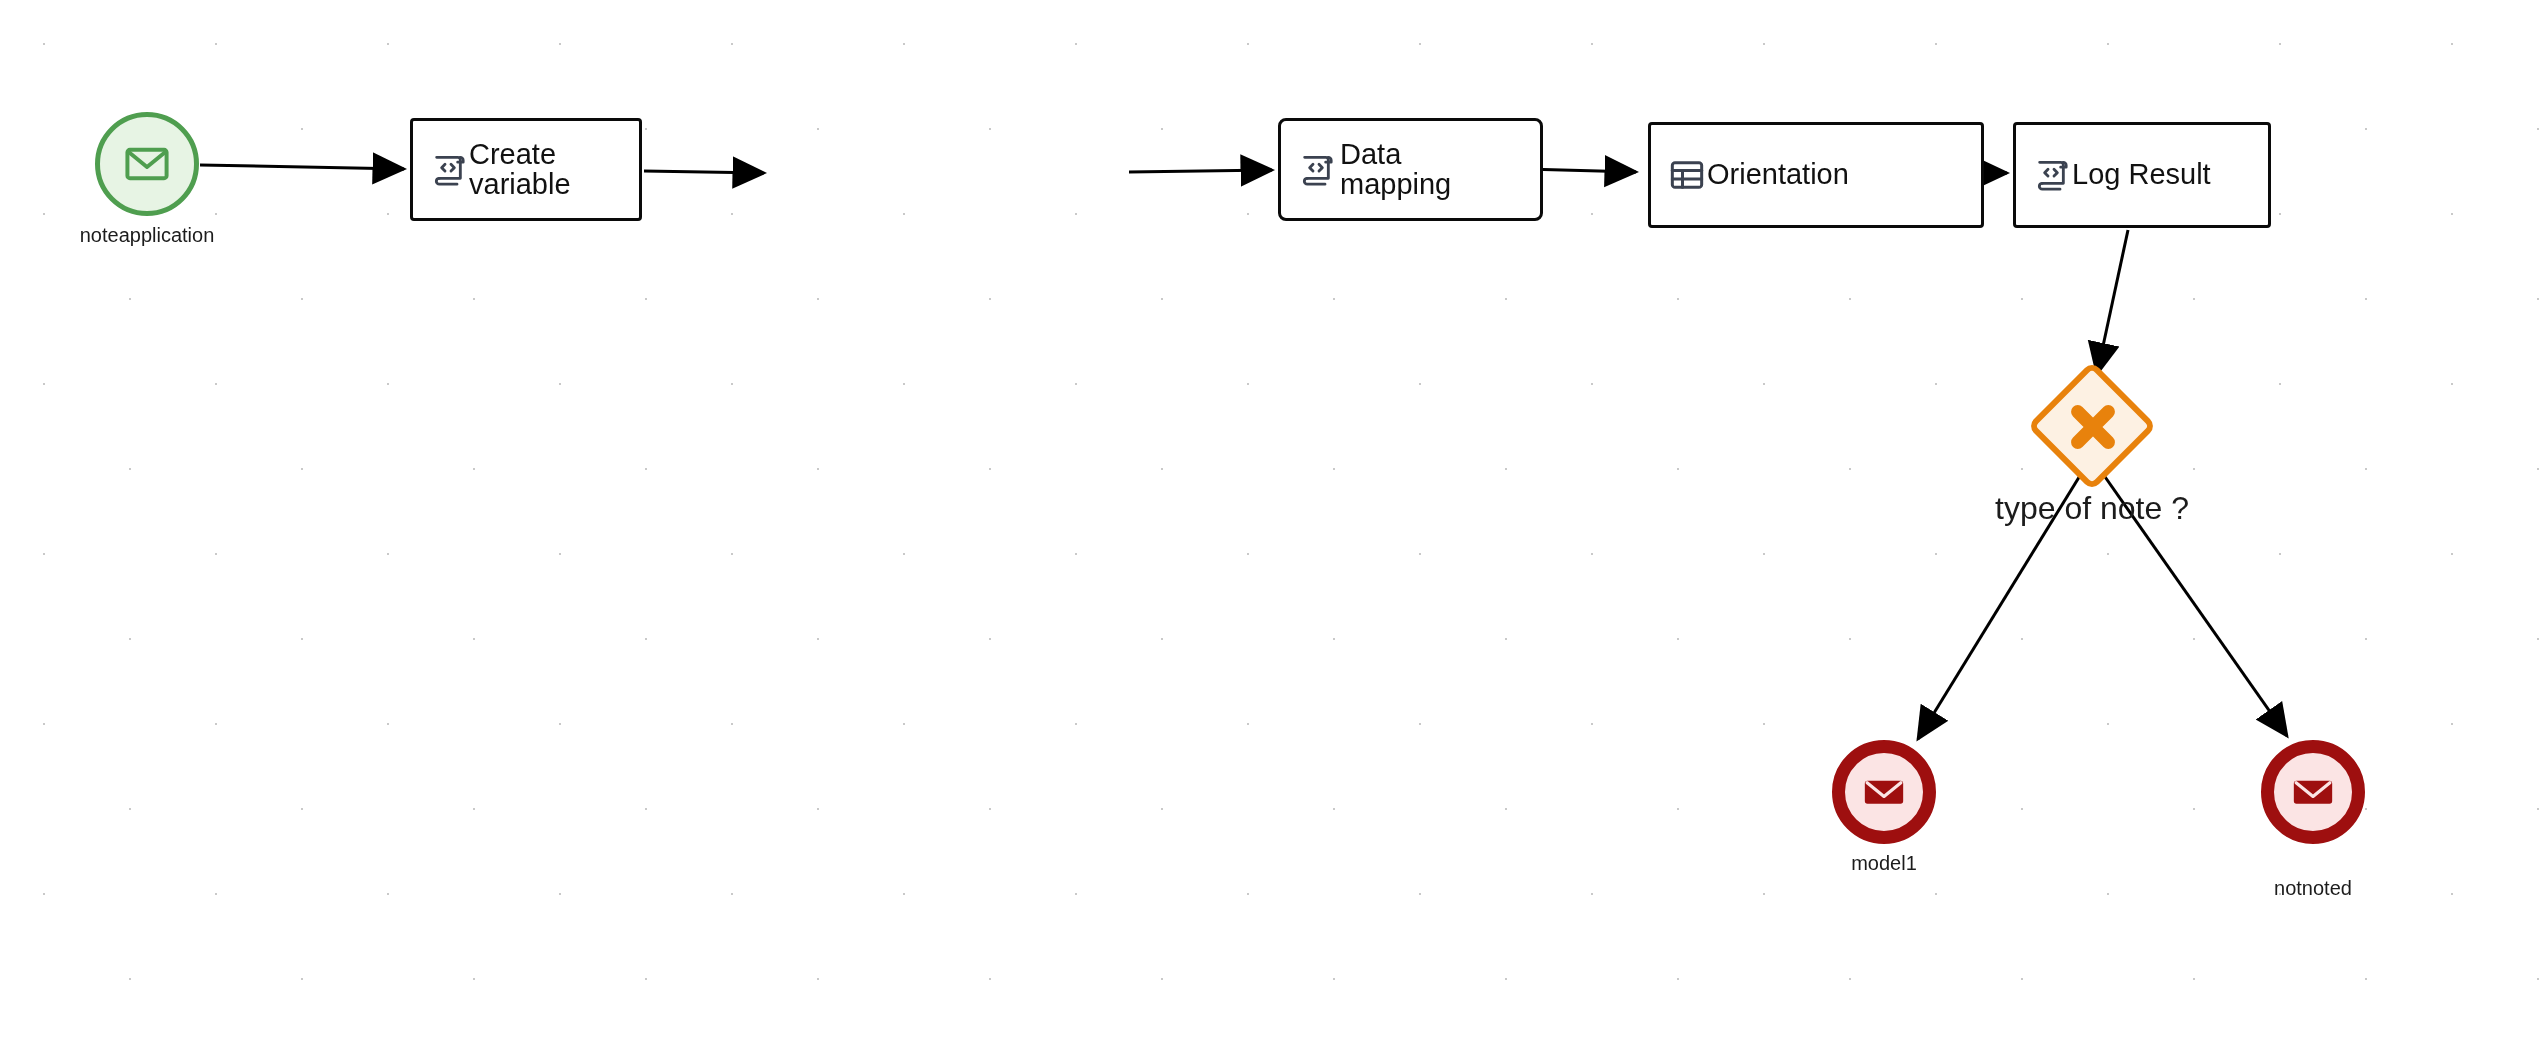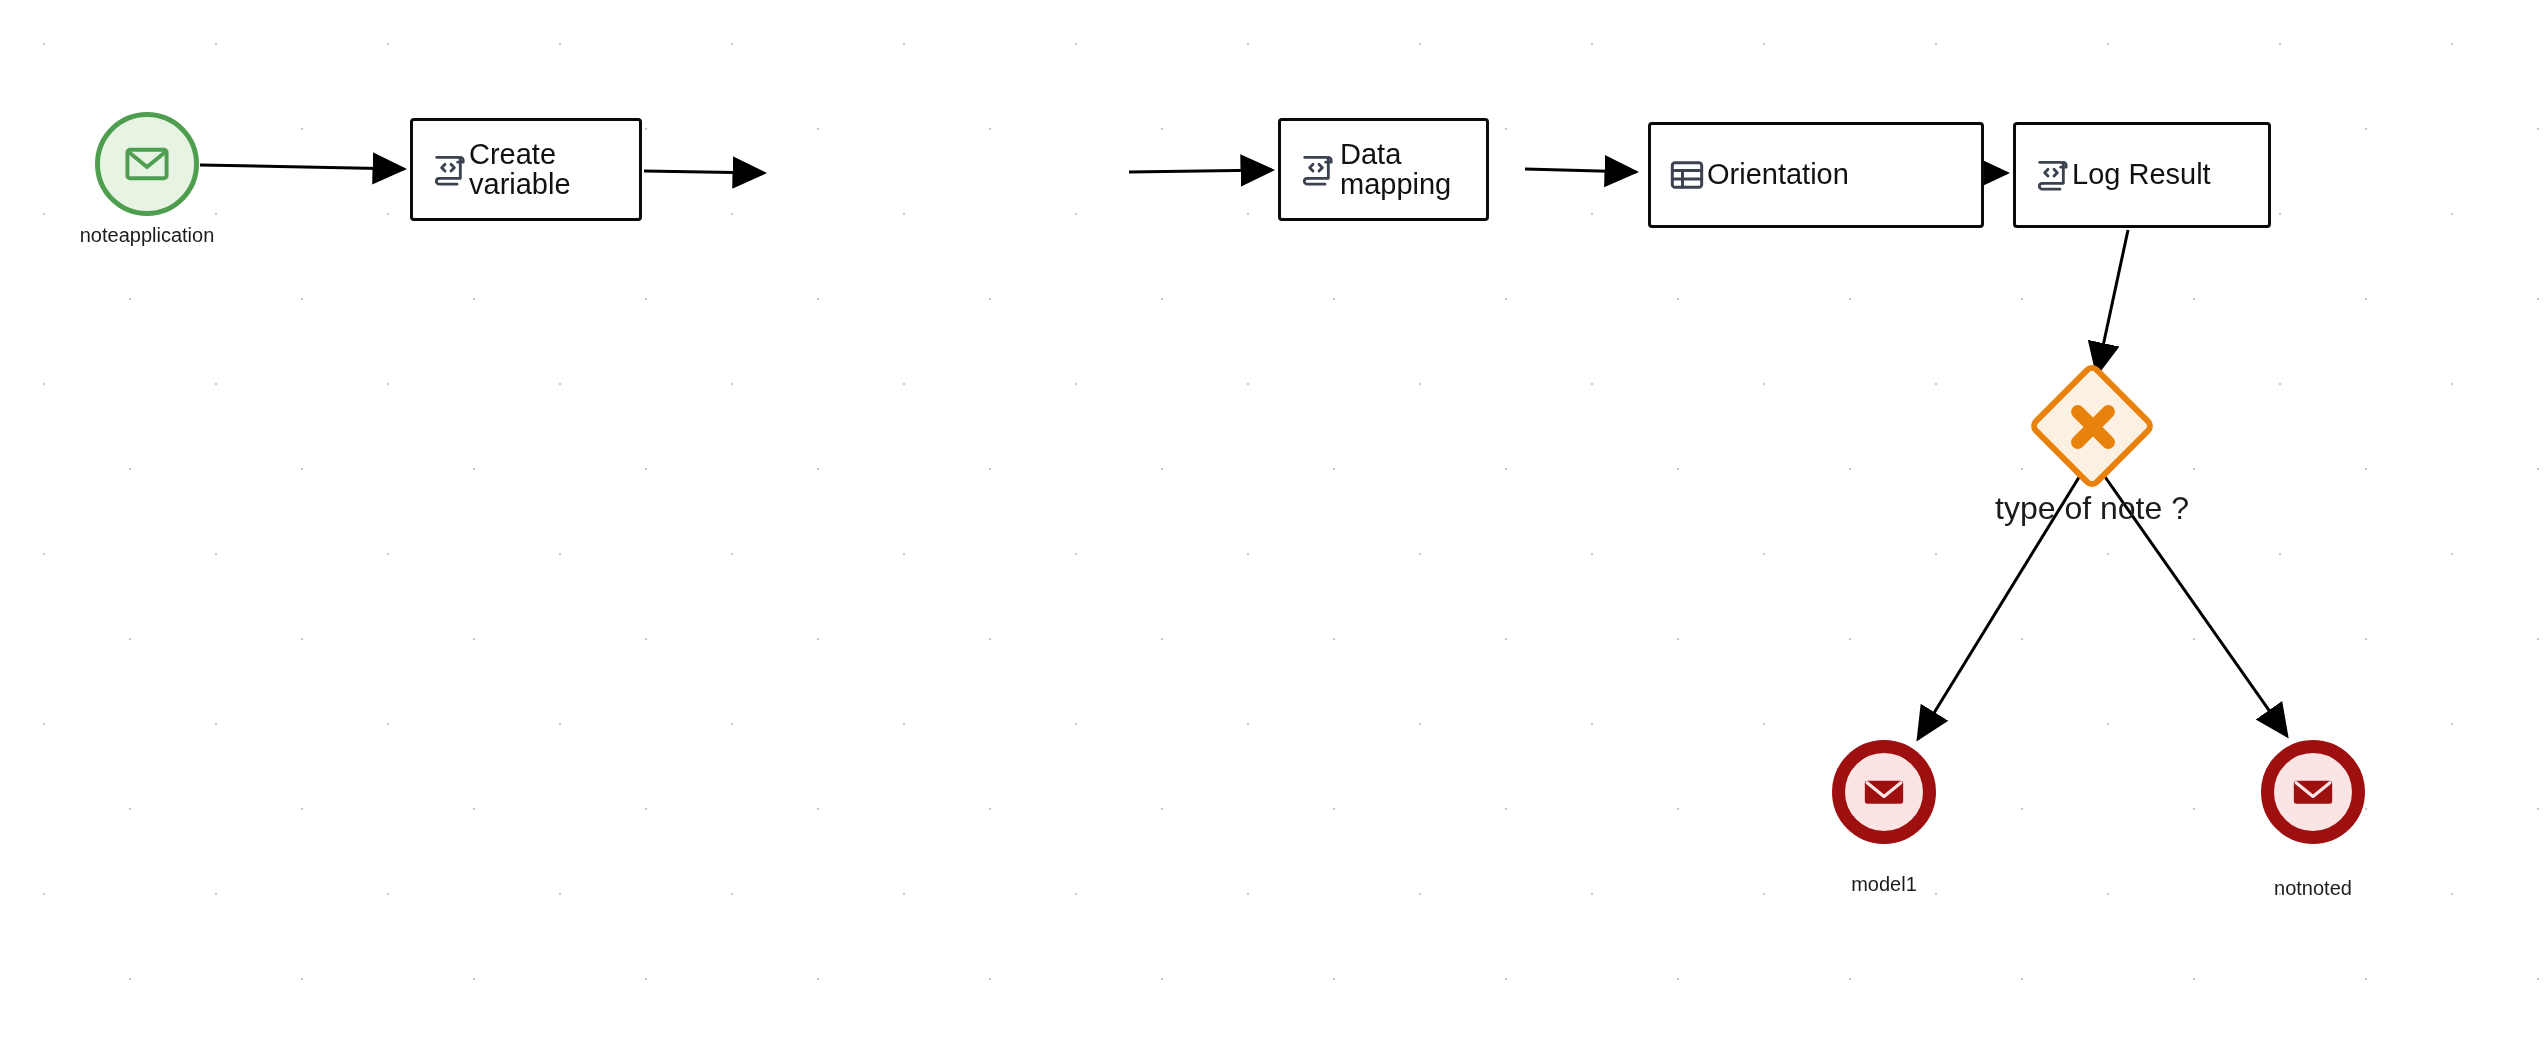--- a/index.html
+++ b/index.html
@@ -162,21 +162,21 @@
         <path d="M 6.2 17 a 1.8 1.8 0 0 0 -1.8 1.7 a 1.8 1.8 0 0 0 1.8 1.8 h 10.6"></path>
         <path d="M 9.6 8.6 L 7.6 10.6 L 9.6 12.6"></path>
         <path d="M 13.2 8.6 L 15.2 10.6 L 13.2 12.6"></path>
       </svg>
       <span class="task-label">Create
 variable</span>
     </div>
   </div>
 
 
-  <div class="task" style="left:1278px; top:118px; width:211px; height:103px;">
+  <div class="task" style="left:1278px; top:118px; width:265px; height:103px;border-radius:8px;">
     <div class="task-inner">
       <svg class="task-icon" viewBox="0 0 24 24" fill="none" stroke="#3b4250" stroke-width="1.7" stroke-linecap="round" stroke-linejoin="round">
         <path d="M 4.6 4.4 H 17.2 a 1.6 1.6 0 0 1 1.6 1.6 V 17 H 6.2"></path>
         <path d="M 18.8 4.4 a 1.7 1.7 0 0 1 1.7 1.7 v 1.2 h -3.3"></path>
         <path d="M 6.2 17 a 1.8 1.8 0 0 0 -1.8 1.7 a 1.8 1.8 0 0 0 1.8 1.8 h 10.6"></path>
         <path d="M 9.6 8.6 L 7.6 10.6 L 9.6 12.6"></path>
         <path d="M 13.2 8.6 L 15.2 10.6 L 13.2 12.6"></path>
       </svg>
       <span class="task-label" style="margin-left:3px">Data
 mapping</span>
@@ -217,21 +217,21 @@
   </div>
 
   <div class="node" style="left:1832px; top:740px;">
     <div class="event-circle end-event" style="left:0; top:0;">
       <svg class="task-icon" style="width:46px;height:46px" viewBox="0 0 24 24">
         <path d="M 3.4 6.1 h 17.2 a 1.4 1.4 0 0 1 1.4 1.4 v 9.2 a 1.4 1.4 0 0 1 -1.4 1.4
                  h -17.2 a 1.4 1.4 0 0 1 -1.4 -1.4 v -9.2 a 1.4 1.4 0 0 1 1.4 -1.4 z" fill="#9e0f0f"></path>
         <path d="M 3.2 7.2 L 12 14.3 L 20.8 7.2" fill="none" stroke="#fbe4e4" stroke-width="1.7" stroke-linecap="round" stroke-linejoin="round"></path>
       </svg>
     </div>
-    <div class="event-label" style="left:-53px; top:112px; width:210px;margin-top:21px;">model1</div>
+    <div class="event-label" style="left:-53px; top:112px; width:210px;">model1</div>
   </div>
 
   <div class="node" style="left:2261px; top:740px;">
     <div class="event-circle end-event" style="left:0; top:0;">
       <svg class="task-icon" style="width:46px;height:46px" viewBox="0 0 24 24">
         <path d="M 3.4 6.1 h 17.2 a 1.4 1.4 0 0 1 1.4 1.4 v 9.2 a 1.4 1.4 0 0 1 -1.4 1.4
                  h -17.2 a 1.4 1.4 0 0 1 -1.4 -1.4 v -9.2 a 1.4 1.4 0 0 1 1.4 -1.4 z" fill="#9e0f0f"></path>
         <path d="M 3.2 7.2 L 12 14.3 L 20.8 7.2" fill="none" stroke="#fbe4e4" stroke-width="1.7" stroke-linecap="round" stroke-linejoin="round"></path>
       </svg>
     </div>

